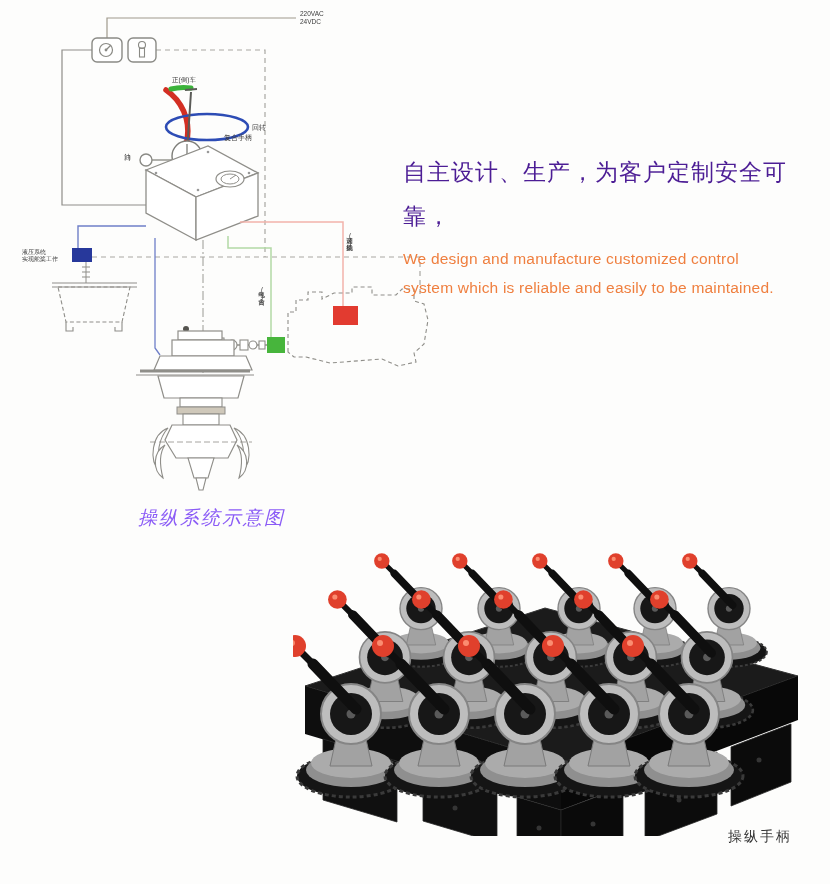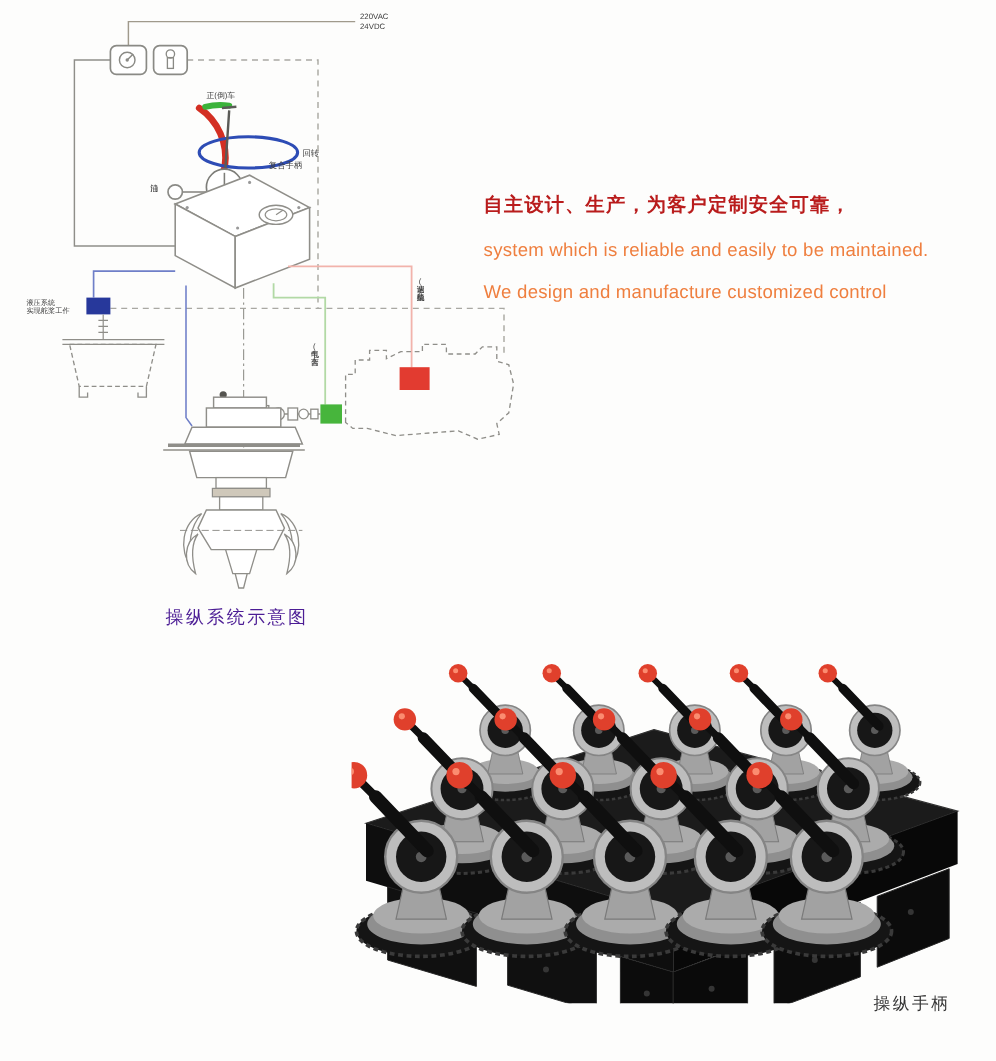--- a/index.html
+++ b/index.html
@@ -1,22 +1,22 @@
 <!DOCTYPE html>
 <html><head>
 <meta charset="utf-8">
 <style>
   html,body{margin:0;padding:0;background:#ffffff;}
   .page{position:relative;width:830px;height:884px;background:#fdfdfc;overflow:hidden;
         font-family:"Liberation Sans","DejaVu Sans",sans-serif;}
   .diagram-svg{position:absolute;left:0;top:0;}
-  .diagram-caption{position:absolute;left:138px;top:505px;font-size:15px;color:#4c1d95;
-        letter-spacing:2px;font-weight:500;}
+  .diagram-caption{position:absolute;left:138px;top:505px;font-size:19px;color:#8b5cf6;
+        letter-spacing:2px;font-weight:500;font-style:italic;}
   .intro{position:absolute;left:403px;top:150px;width:420px;}
-  .intro .zh{font-size:16px;font-weight:700;color:#b91c1c;letter-spacing:1px;line-height:44px;}
+  .intro .zh{font-size:23px;font-weight:400;color:#4c1d95;letter-spacing:1px;line-height:44px;}
   .intro .en{font-size:15.5px;color:#ef7f3f;line-height:29px;letter-spacing:0.2px;}
   .intro .en.first{margin-top:6px;}
   .photo-wrap{position:absolute;left:293px;top:538px;width:522px;height:298px;}
   .photo-caption{position:absolute;left:688px;top:828px;font-size:14px;color:#333;
         letter-spacing:2px;margin-left:40px;}
   svg text{font-family:"Liberation Sans","DejaVu Sans",sans-serif;}
   .vtext{writing-mode:vertical-rl;text-orientation:upright;}
 </style>
 </head>
 <body>
@@ -148,22 +148,22 @@
       <path d="M188,458 H214 L208,478 H194 Z" stroke-width="1.1"></path>
       <path d="M196,478 H206 L203,490 H199 Z" stroke-width="1.1"></path>
       <path d="M150,442 H252" stroke-width="0.8" stroke-dasharray="6 3" fill="none"></path>
     </g>
   </svg>
 
   <div class="diagram-caption">操纵系统示意图</div>
 
   <div class="intro">
     <div class="zh">自主设计、生产，为客户定制安全可靠，</div>
+    <div class="en first">We design and manufacture customized control</div>
     <div class="en">system which is reliable and easily to be maintained.</div>
-    <div class="en first">We design and manufacture customized control</div>
   </div>
 
   <div class="photo-wrap">
     <svg id="photo-svg" width="522" height="298" viewBox="0 0 522 298">
 
       <g>
         <path d="M12,148 L252,70 L505,138 L268,225 Z" fill="#1b1b1b" stroke="#333" stroke-width="1"></path>
         <path d="M12,148 L268,225 L268,272 L12,196 Z" fill="#0e0e0e"></path>
         <path d="M268,225 L505,138 L505,182 L268,272 Z" fill="#080808"></path>
 

